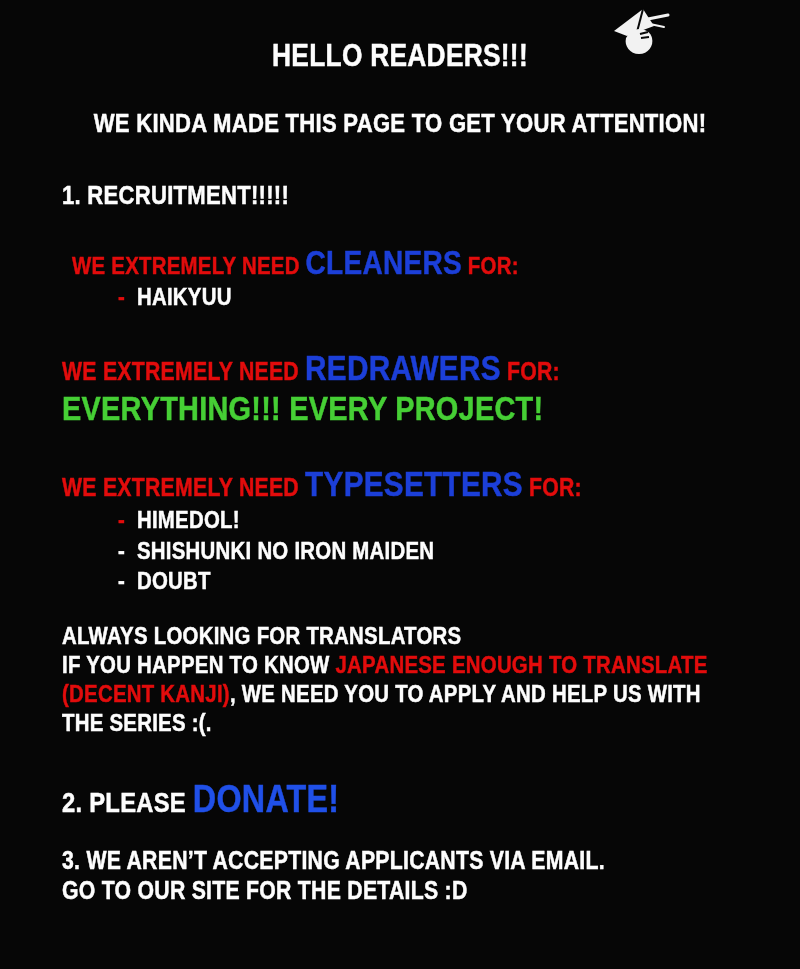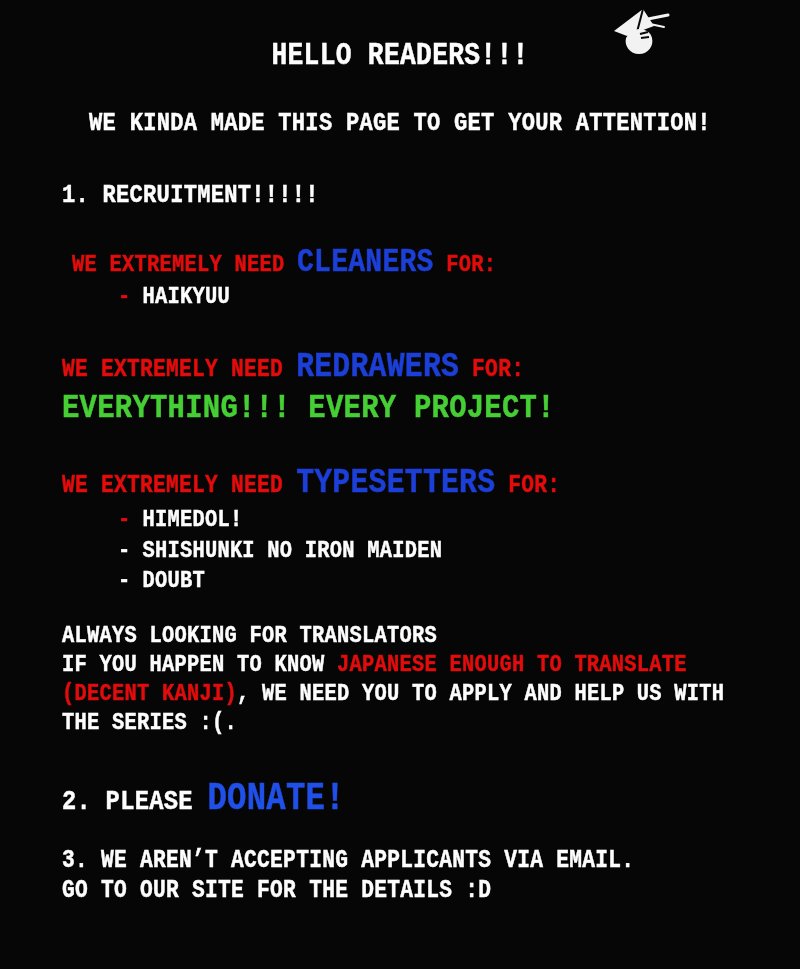--- a/index.html
+++ b/index.html
@@ -6,21 +6,21 @@
     margin: 0;
     padding: 0;
     background: #060606;
   }
   .page {
     position: relative;
     width: 800px;
     height: 969px;
     background: #060606;
     overflow: hidden;
-    font-family: Liberation Mono, monospace;
+    font-family: Liberation Sans, sans-serif;
     font-weight: 700;
     letter-spacing: 0.3px;
   }
   .line {
     position: absolute;
     white-space: nowrap;
     line-height: 1;
     transform: scaleX(0.85);
     transform-origin: 0 50%;
     -webkit-text-stroke: 0.5px currentColor;

